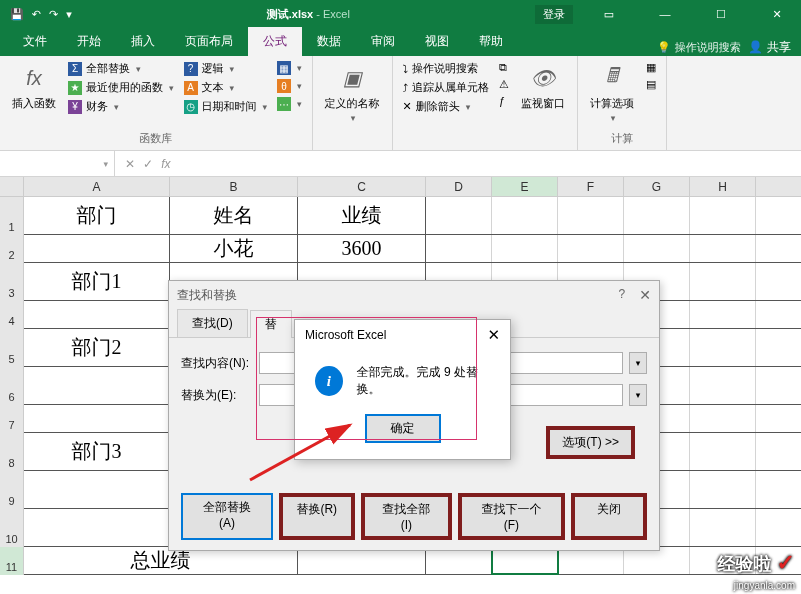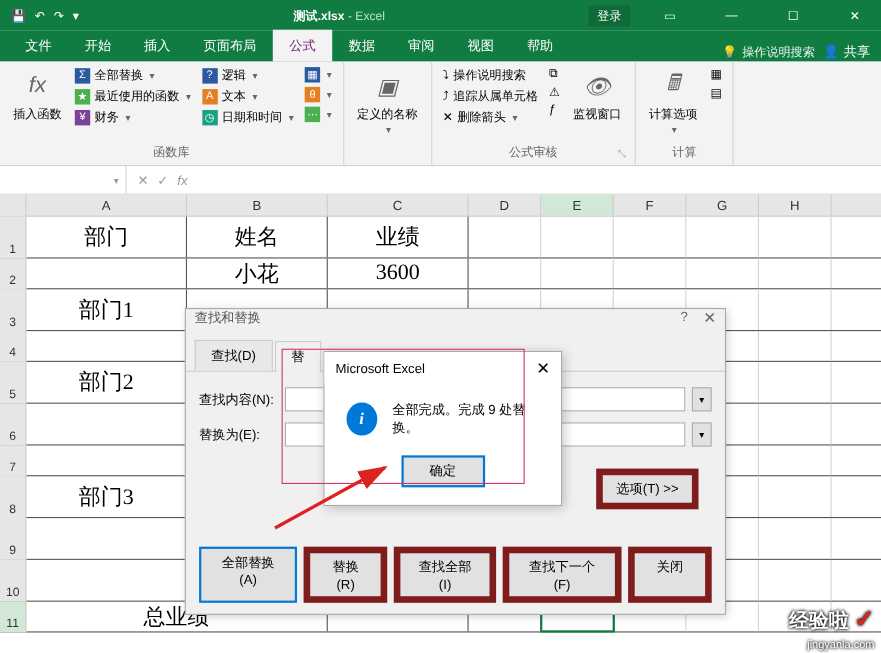--- a/index.html
+++ b/index.html
@@ -59,34 +59,34 @@
     .row-h { width: 24px; background: #e6e6e6; border-right: 1px solid #ccc; text-align: center; font-size: 11px; display: flex; align-items: flex-end; justify-content: center; padding-bottom: 2px; color: #333; }
     .row-h.sel { background: #d0e8d5; }
     .cell { border-right: 1px solid #d4d4d4; display: flex; align-items: center; justify-content: center; font-size: 20px; font-family: SimSun, serif; overflow: hidden; }
     .wA { width: 146px; } .wB { width: 128px; } .wC { width: 128px; }
     .wD { width: 66px; } .wE { width: 66px; } .wF { width: 66px; }
     .wG { width: 66px; } .wH { width: 66px; }
     .selected-cell { outline: 2px solid #107c41; outline-offset: -1px; }
     
     
     .dialog { position: absolute; background: #f0f0f0; border: 1px solid #aaa; box-shadow: 2px 2px 8px rgba(0,0,0,0.2); z-index: 10; }
-    .dlg-title { height: 28px; display: flex; align-items: flex-start; padding: 0 8px; font-size: 12px; color: #555; }
+    .dlg-title { height: 28px; display: flex; align-items: center; padding: 0 8px; font-size: 12px; color: #555; }
     .dlg-title-right { margin-left: auto; display: flex; gap: 14px; color: #666; }
     .dlg-close { cursor: pointer; font-size: 14px; }
     .dlg-tabs { display: flex; padding: 0 8px; border-bottom: 1px solid #ccc; font-size: 12px; }
     .dlg-tab { padding: 5px 14px; cursor: pointer; background: #e8e8e8; border: 1px solid #ccc; border-bottom: none; margin-right: 2px; }
     .dlg-tab.active { background: #f0f0f0; position: relative; top: 1px; }
     .dlg-body { padding: 14px 12px; font-size: 12px; }
     .dlg-field { display: flex; align-items: center; margin-bottom: 10px; gap: 6px; }
     .dlg-field label { width: 72px; }
     .dlg-input { flex: 1; height: 22px; border: 1px solid #adadad; background: #fff; padding: 0 4px; }
     .dlg-combo-btn { width: 18px; height: 22px; border: 1px solid #adadad; background: #e1e1e1; display: flex; align-items: center; justify-content: center; font-size: 9px; }
     .dlg-btns { display: flex; gap: 6px; padding: 10px 12px; font-size: 12px; justify-content: flex-start; }
     .dlg-btns.right { justify-content: flex-end; }
-    .dlg-btn { padding: 4px 12px; border: 6px solid #7f1d1d; background: #e1e1e1; cursor: pointer; min-width: 76px; text-align: center; }
+    .dlg-btn { padding: 4px 12px; border: 4px solid #7f1d1d; background: #e1e1e1; cursor: pointer; min-width: 76px; text-align: center; }
     .dlg-btn.primary { border: 2px solid #0078d7; }
     
     .msgbox { position: absolute; background: #fff; border: 1px solid #aaa; box-shadow: 2px 2px 10px rgba(0,0,0,0.25); z-index: 20; margin-left: 36px; }
     .msgbox-title { height: 30px; display: flex; align-items: center; padding: 0 10px; font-size: 12px; background: #fff; }
     .msgbox-close { margin-left: auto; font-size: 15px; cursor: pointer; }
     .msgbox-body { display: flex; padding: 14px 20px 8px; font-size: 12px; align-items: center; gap: 14px; }
     .msgbox-icon { width: 30px; height: 30px; border-radius: 50%; background: #0078d7; color: #fff; display: flex; align-items: center; justify-content: center; font-size: 15px; font-style: italic; font-weight: bold; font-family: Georgia, serif; }
     .msgbox-btns { display: flex; justify-content: center; padding: 8px 0 16px; }
     .msgbox-btn { padding: 4px 24px; border: 2px solid #0078d7; background: #e1e1e1; cursor: pointer; font-size: 12px; }
     
@@ -230,21 +230,20 @@
           </div>
         <div class="small-item">
             <span>ƒ</span>
           </div>
       </div>
       <div class="big-btn">
         <span class="icon-lg">👁</span>
         <span>监视窗口</span>
       </div>
     </div>
-    <div class="rgroup-label"><span>公式审核</span><span class="corner">⤡</span></div>
   </div>
   <div class="rgroup">
     <div class="rgroup-body">
       <div class="big-btn">
         <span class="icon-lg">🖩</span>
         <span>计算选项</span>
         <span class="dd">▾</span>
       </div>
       <div class="small-list">
         <div class="small-item">

